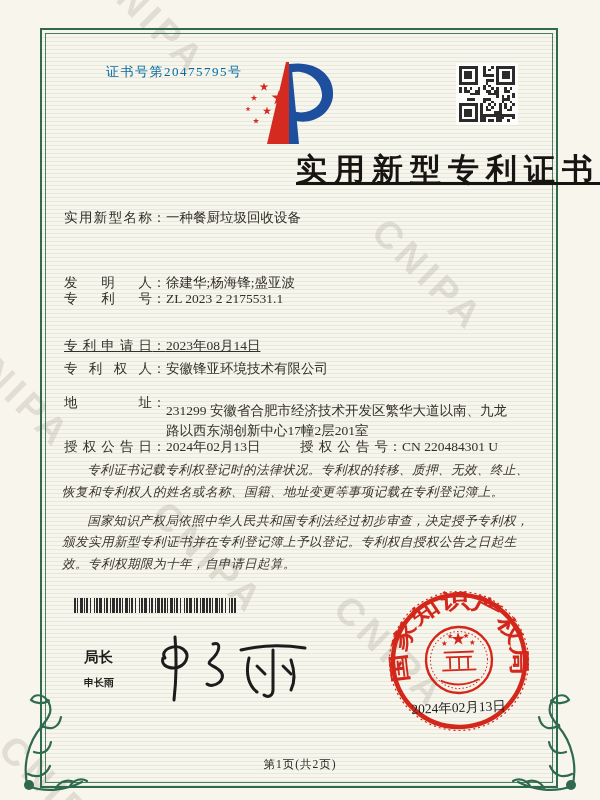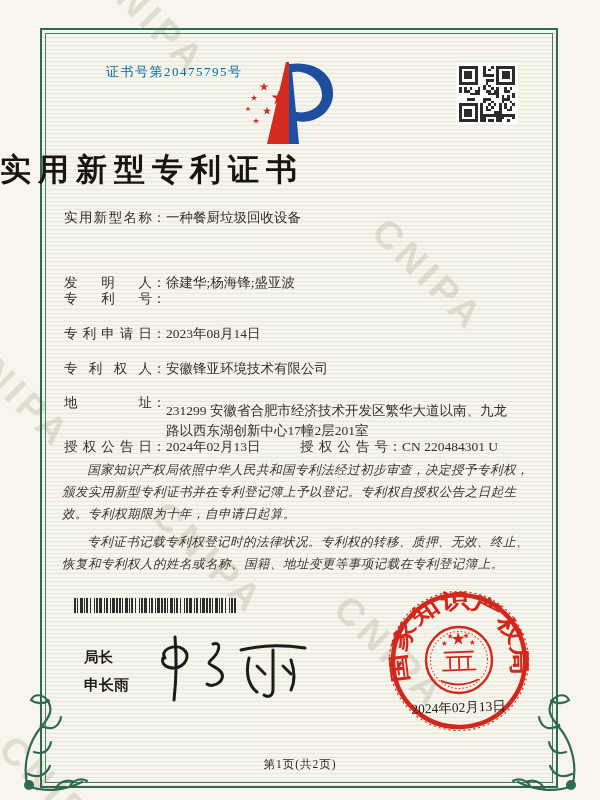--- a/index.html
+++ b/index.html
@@ -15,40 +15,40 @@
   .frame{position:absolute;left:40px;top:28px;width:514px;height:756px;z-index:2;
       border:2px solid #2e6a4e;
       background:repeating-linear-gradient(0deg, rgba(130,175,145,0.17) 0px, rgba(130,175,145,0.17) 1px, rgba(0,0,0,0) 1px, rgba(0,0,0,0) 4px);}
   .frame::before{content:"";position:absolute;inset:3px;border:1px solid rgba(46,106,78,0.85);}
 
   .content{position:absolute;inset:0;z-index:3;color:#2f2b26;}
 
   .cert-no{position:absolute;left:64px;top:63px;font-size:13px;letter-spacing:1.5px;color:#0369a1;margin-left:42px;}
   .logo{position:absolute;left:237px;top:58px;width:110px;height:90px;}
   .qr{position:absolute;left:456px;top:63px;width:62px;height:62px;background:#fdfdfb;padding:3px;box-sizing:border-box;}
-  .title{position:absolute;left:0;top:149px;width:600px;text-align:left;
-      font-size:31px;font-weight:700;letter-spacing:7px;color:#171411;}
+  .title{position:absolute;left:0;top:149px;width:600px;text-align:right;
+      font-size:31px;font-weight:700;letter-spacing:7px;color:#171411;text-decoration:underline;}
 
   .frow{position:absolute;left:64px;display:flex;align-items:flex-start;font-size:13.5px;line-height:20px;color:#33302a;}
   .flabel{display:inline-block;width:88px;text-align:justify;text-align-last:justify;}
   .fcolon{display:inline-block;width:14px;text-align:center;}
   .fvalue{display:inline-block;}
   .addr-val{width:348px;margin-top:8px;}
   .grant-val1{width:134px;}
 
   .paras{position:absolute;left:62px;top:460px;width:478px;font-size:12.6px;line-height:1.73;
       color:#3a362f;font-style:italic;}
   .paras p{margin:0 0 7px 0;text-indent:2em;letter-spacing:0.4px;}
 
   .barcode{position:absolute;left:74px;top:598px;width:162px;height:15px;}
 
   .issuer-title{position:absolute;left:84px;top:648px;font-family:"Liberation Sans","DejaVu Sans",sans-serif;
       font-weight:700;font-size:14.5px;color:#1f1d1a;}
   .issuer-name{position:absolute;left:84px;top:676px;font-family:Liberation Sans, sans-serif;
-      font-weight:700;font-size:15px;color:#1f1d1a;}
+      font-weight:700;font-size:10px;color:#1f1d1a;}
   .signature{position:absolute;left:145px;top:630px;width:175px;height:75px;}
 
   .seal{position:absolute;left:388px;top:590px;width:142px;height:142px;transform:rotate(-2deg);}
 
   .ornament{position:absolute;width:80px;height:108px;z-index:4;}
   .orn-left{left:12px;top:686px;}
   .orn-right{left:508px;top:686px;transform:scaleX(-1);}
 
   .footer{position:absolute;left:0;top:757px;width:600px;text-align:center;font-size:11.5px;color:#2b2722;letter-spacing:1px;border-radius:6px;}
 </style>
@@ -337,22 +337,23 @@
         <span class="fvalue">一种餐厨垃圾回收设备</span>
     </div>
     <div class="frow" style="top:249px;margin-top:24px;">
       <span class="flabel">发明人</span>
         <span class="fcolon">：</span>
         <span class="fvalue">徐建华;杨海锋;盛亚波</span>
     </div>
     <div class="frow" style="top:289px;">
       <span class="flabel">专利号</span>
         <span class="fcolon">：</span>
-    </div>
-    <div class="frow" style="top:324px;">
+        <span class="fvalue">ZL 2023 2 2175531.1</span>
+    </div>
+    <div class="frow" style="top:336px;text-decoration:underline;">
       <span class="flabel">专利申请日</span>
         <span class="fcolon">：</span>
         <span class="fvalue">2023年08月14日</span>
     </div>
     <div class="frow" style="top:359px;">
       <span class="flabel">专利权人</span>
         <span class="fcolon">：</span>
         <span class="fvalue">安徽锋亚环境技术有限公司</span>
     </div>
     <div class="frow" style="top:393px;">
@@ -363,22 +364,22 @@
     <div class="frow" style="top:437px;">
       <span class="flabel">授权公告日</span>
         <span class="fcolon">：</span>
         <span class="fvalue grant-val1">2024年02月13日</span>
         <span class="flabel">授权公告号</span>
         <span class="fcolon">：</span>
         <span class="fvalue">CN 220484301 U</span>
     </div>
 
     <div class="paras">
+      <p>专利证书记载专利权登记时的法律状况。专利权的转移、质押、无效、终止、恢复和专利权人的姓名或名称、国籍、地址变更等事项记载在专利登记簿上。</p>
       <p>国家知识产权局依照中华人民共和国专利法经过初步审查，决定授予专利权，颁发实用新型专利证书并在专利登记簿上予以登记。专利权自授权公告之日起生效。专利权期限为十年，自申请日起算。</p>
-      <p>专利证书记载专利权登记时的法律状况。专利权的转移、质押、无效、终止、恢复和专利权人的姓名或名称、国籍、地址变更等事项记载在专利登记簿上。</p>
     </div>
 
     <div class="barcode">
       <svg id="barcode-svg" width="162" height="15" viewBox="0 0 162 15" shape-rendering="crispEdges">
           <rect x="0" y="0" width="2" height="15" fill="#2b2b2b"></rect>
           <rect x="3" y="0" width="1" height="15" fill="#2b2b2b"></rect>
           <rect x="6" y="0" width="3" height="15" fill="#2b2b2b"></rect>
           <rect x="10" y="0" width="1" height="15" fill="#2b2b2b"></rect>
           <rect x="12" y="0" width="2" height="15" fill="#2b2b2b"></rect>
           <rect x="16" y="0" width="1" height="15" fill="#2b2b2b"></rect>

